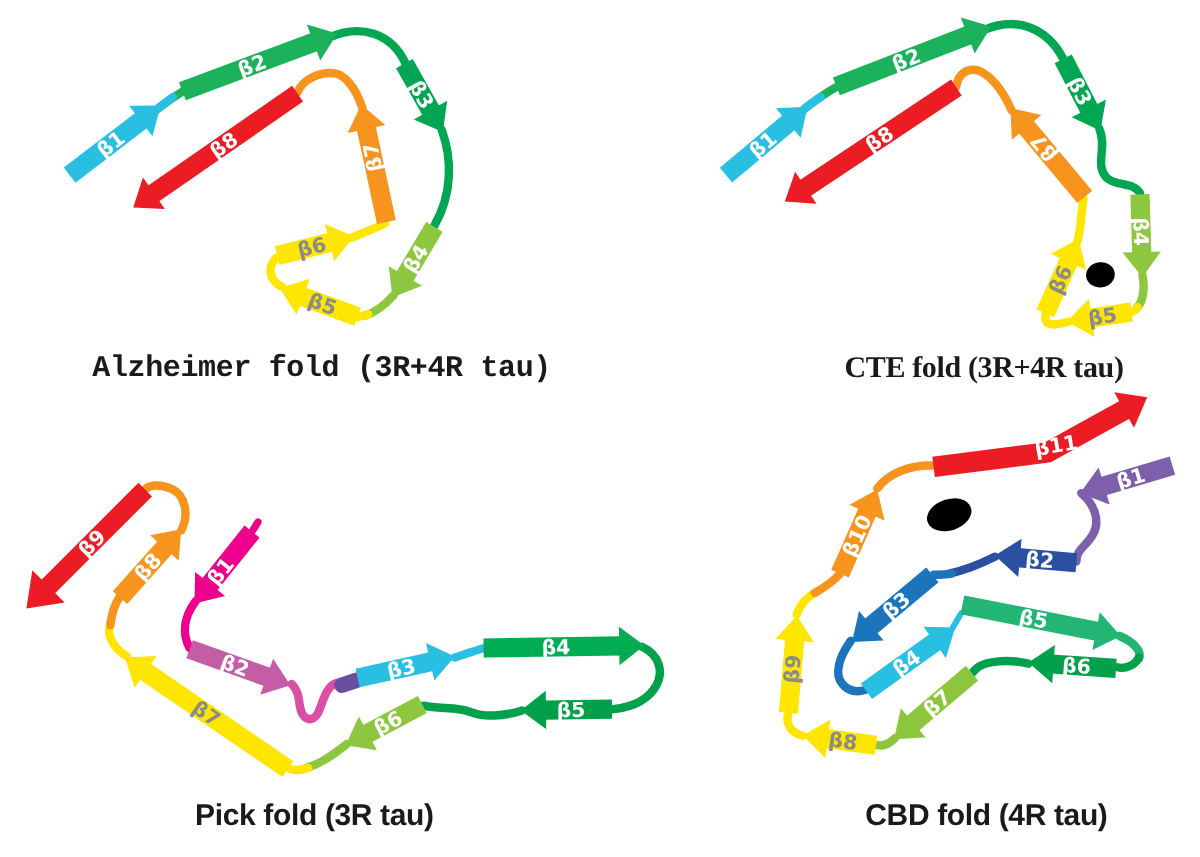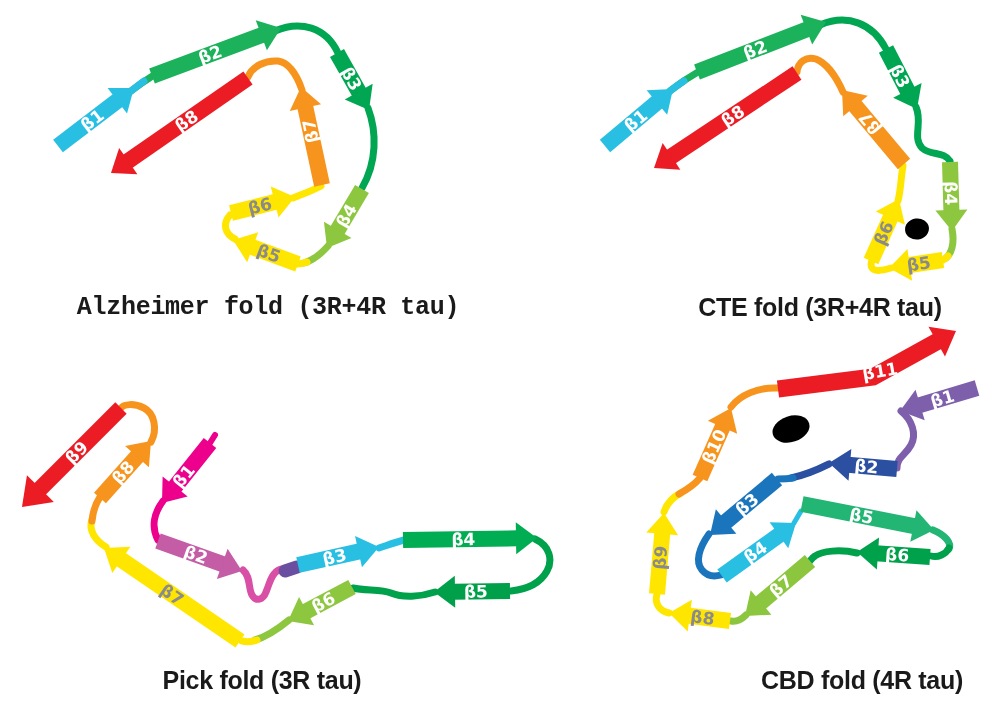--- a/index.html
+++ b/index.html
@@ -4,23 +4,23 @@
 <style>
   html,body{margin:0;padding:0;background:#fff;}
   .canvas{position:relative;width:1000px;height:714px;background:#fff;overflow:hidden;
           font-family:"DejaVu Sans",sans-serif;}
   svg{position:absolute;left:0;top:0;}
   svg text{font-family:"DejaVu Sans","Liberation Sans",sans-serif;}
   .caption{position:absolute;transform:translate(-50%,-50%);
            font:700 25px "Liberation Sans","DejaVu Sans",sans-serif;
            color:#1a1a1a;white-space:nowrap;letter-spacing:-0.3px;}
   .cap-alz{left:268px;top:307px;font-family:Liberation Mono, monospace;}
-  .cap-cte{left:820px;top:307px;}
+  .cap-cte{left:820px;top:307px;font-family:Liberation Serif, serif;}
   .cap-pick{left:262px;top:680px;}
-  .cap-cbd{left:822px;top:680px;margin-left:40px;}
+  .cap-cbd{left:822px;top:680px;}
 </style>
 </head>
 <body>
 
 <div class="canvas">
   <svg id="diagram" width="1000" height="714" viewBox="0 0 1000 714">
       <g>
         <path d="M131,91 C140,84 146,80 154,75" stroke="#1CB25B" stroke-width="7" fill="none" stroke-linecap="round"></path>
         <path d="M131,91 C136,87 140,84 144,81" stroke="#29BFE2" stroke-width="7" fill="none" stroke-linecap="round"></path>
         <path d="M275,31 C300,20 326,27 338,53" stroke="#00A651" stroke-width="7" fill="none" stroke-linecap="round"></path>

